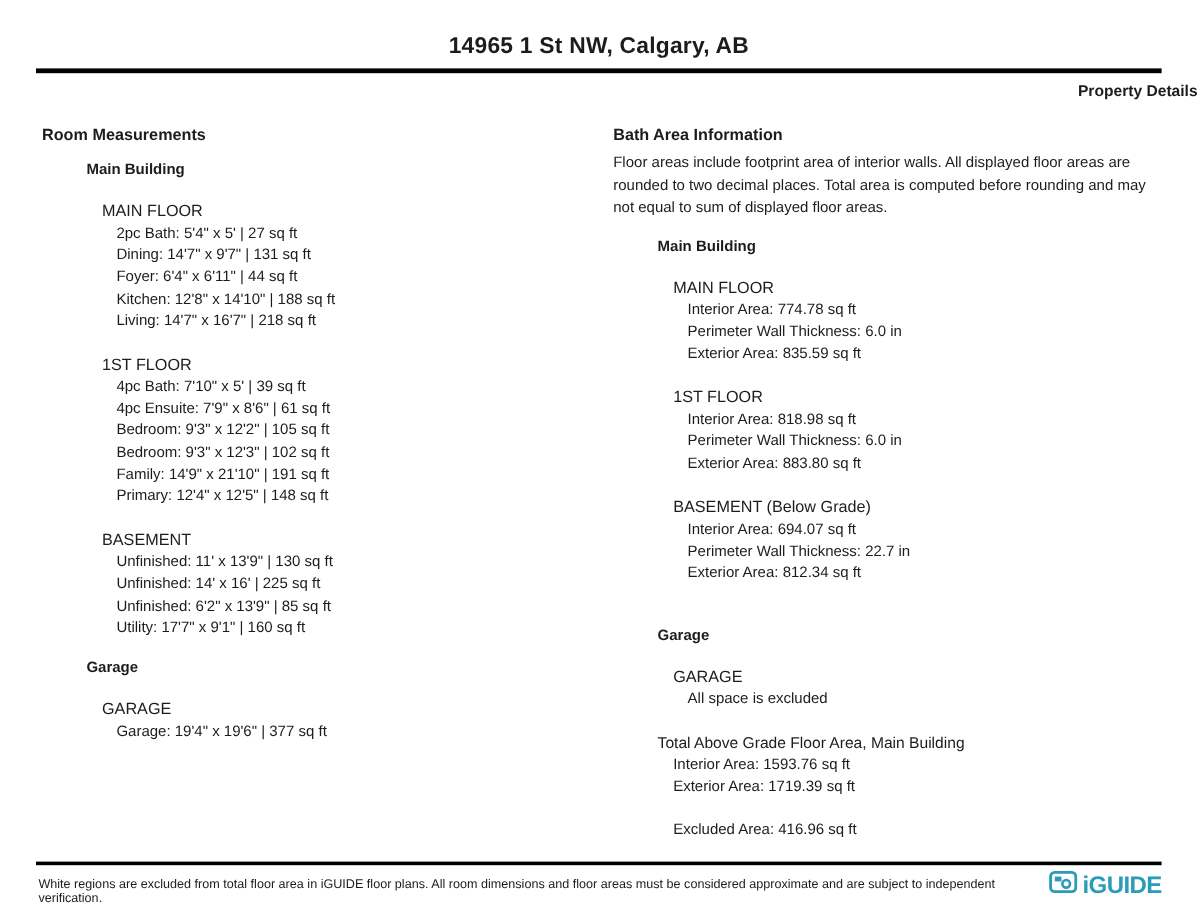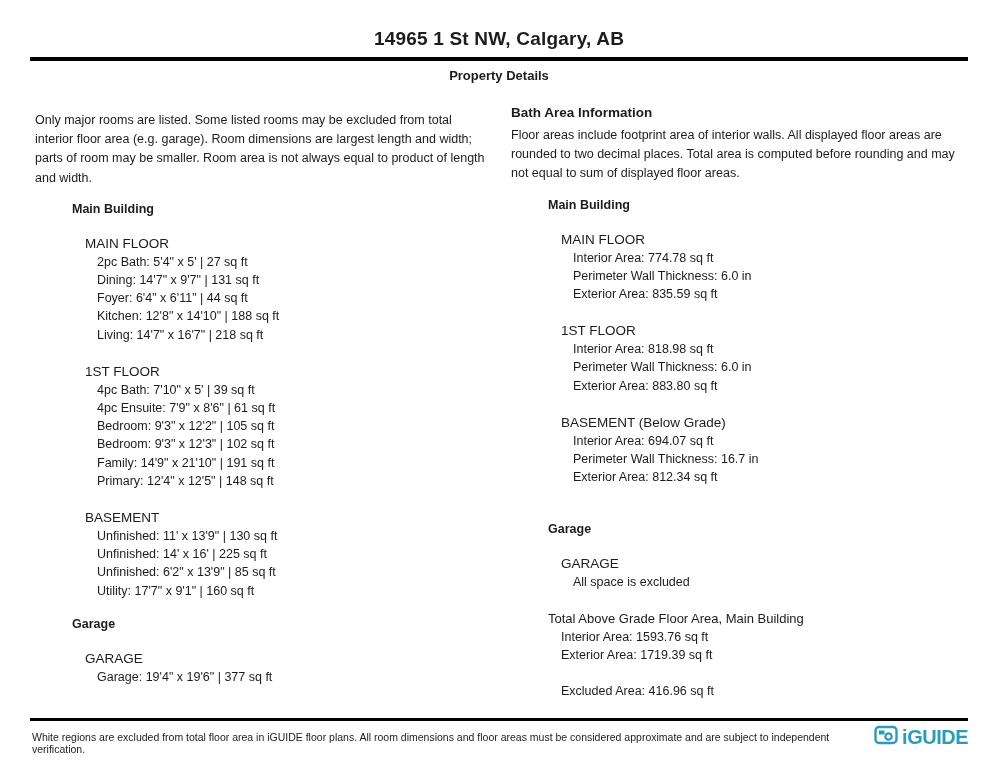--- a/index.html
+++ b/index.html
@@ -10,21 +10,21 @@
     color: #1c1c1c;
     position: relative;
     overflow: hidden;
   }
   .page { width: 998px; height: 768px; position: relative; }
 
   
   .header { padding-top: 28px; }
   .title { text-align: center; font-size: 19px; font-weight: bold; letter-spacing: .2px; }
   .header-rule { margin: 7px 30px 0 30px; border-top: 4px solid #000; }
-  .subtitle { text-align: center; font-size: 13px; font-weight: bold; margin-top: 7px; }
+  .subtitle { text-align: right; font-size: 13px; font-weight: bold; margin-top: 7px; }
 
   
   .columns { display: flex; padding: 0 30px 0 35px; margin-top: 22px; }
   .col-left  { width: 476px; flex: 0 0 476px; }
   .col-right { flex: 1; }
 
   .section-heading { font-size: 13.5px; font-weight: bold; }
   .section-note { margin-top: 6px; font-size: 12.5px; line-height: 19.2px; max-width: 450px; }
 
   .building { margin-top: 14px; }
@@ -58,21 +58,21 @@
 
   <div class="header">
     <div class="title">14965 1 St NW, Calgary, AB</div>
     <div class="header-rule"></div>
     <div class="subtitle">Property Details</div>
   </div>
 
   <div class="columns">
 
     <div class="col-left">
-      <div class="section-note">Only major rooms are listed. Some listed rooms may be excluded from total interior floor area (e.g. garage). Room dimensions are largest length and width; parts of room may be smaller. Room area is not always equal to product of length and width.</div>
+      <div class="section-heading">Room Measurements</div>
 
       <div class="building">
         <div class="building-name">Main Building</div>
 
         <div class="floor-block">
           <div class="floor-name">MAIN FLOOR</div>
           <div class="item">2pc Bath: 5'4" x 5' | 27 sq ft</div>
           <div class="item">Dining: 14'7" x 9'7" | 131 sq ft</div>
           <div class="item">Foyer: 6'4" x 6'11" | 44 sq ft</div>
           <div class="item">Kitchen: 12'8" x 14'10" | 188 sq ft</div>
@@ -124,21 +124,21 @@
         <div class="floor-block gap">
           <div class="floor-name">1ST FLOOR</div>
           <div class="item">Interior Area: 818.98 sq ft</div>
           <div class="item">Perimeter Wall Thickness: 6.0 in</div>
           <div class="item">Exterior Area: 883.80 sq ft</div>
         </div>
 
         <div class="floor-block gap">
           <div class="floor-name">BASEMENT (Below Grade)</div>
           <div class="item">Interior Area: 694.07 sq ft</div>
-          <div class="item">Perimeter Wall Thickness: 16.7 in</div>
+          <div class="item">Perimeter Wall Thickness: 22.7 in</div>
           <div class="item">Exterior Area: 812.34 sq ft</div>
         </div>
       </div>
 
       <div class="building mt36">
         <div class="building-name">Garage</div>
         <div class="floor-block">
           <div class="floor-name">GARAGE</div>
           <div class="item">All space is excluded</div>
         </div>

